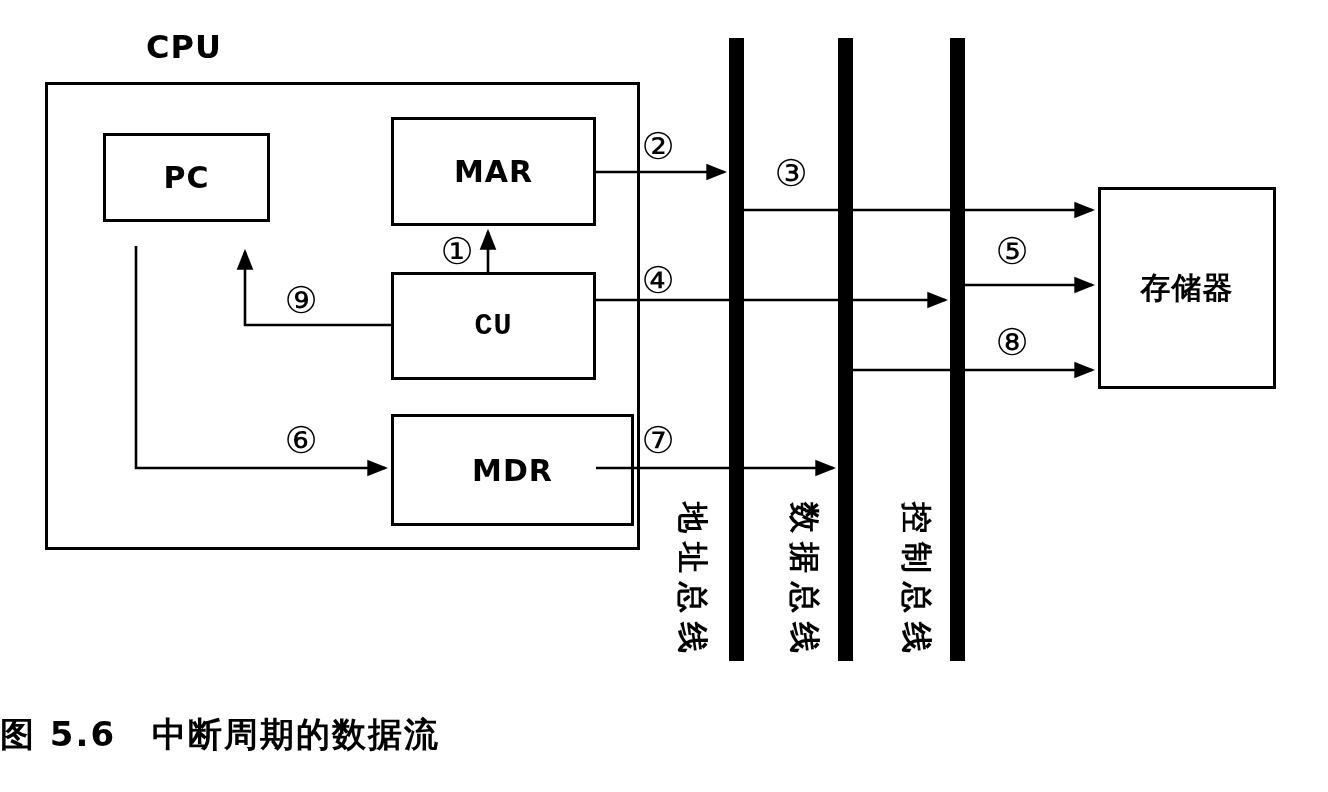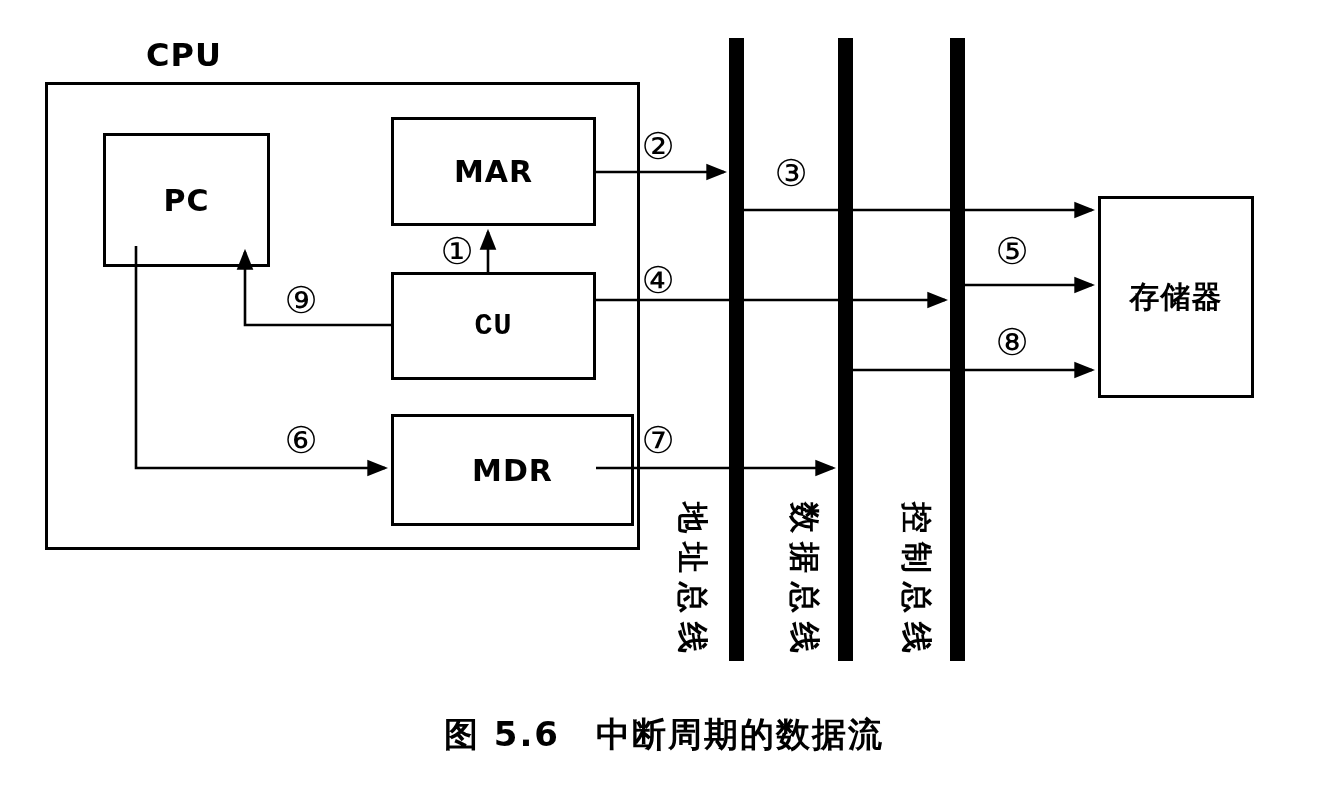--- a/index.html
+++ b/index.html
@@ -72,51 +72,51 @@
     position: absolute;
     left: 0;
     top: 0;
     pointer-events: none;
   }
   .caption {
     position: absolute;
     left: 0;
     top: 712px;
     width: 100%;
-    text-align: center;
+    text-align: left;
     font-size: 34px;
     font-weight: bold;
     letter-spacing: 2px;
   }
 </style>
 </head>
 <body>
 
 <div class="canvas">
 
-  <div class="cpu-title" style="left:146px; top:36px;">CPU</div>
+  <div class="cpu-title" style="left:146px; top:28px;">CPU</div>
   <div class="cpu-outline" style="left:45px; top:82px; width:595px; height:468px;"></div>
 
-  <div class="box" style="left:103px; top:133px; width:167px; height:134px;">
+  <div class="box" style="left:103px; top:133px; width:167px; height:89px;">
     <span>PC</span>
   </div>
 
   <div class="box" style="left:391px; top:117px; width:205px; height:109px;">
     <span>MAR</span>
   </div>
 
   <div class="box" style="left:391px; top:272px; width:205px; height:108px;font-family:Liberation Mono, monospace;">
     <span>CU</span>
   </div>
 
   <div class="box" style="left:391px; top:414px; width:243px; height:112px;">
     <span>MDR</span>
   </div>
 
-  <div class="box" style="left:1098px; top:196px; width:156px; height:202px;">
+  <div class="box" style="left:1098px; top:187px; width:178px; height:202px;">
     <span>存储器</span>
   </div>
 
   <div class="bus" style="left:729px; top:38px; width:15px; height:623px;"></div>
   <div class="bus" style="left:838px; top:38px; width:15px; height:623px;"></div>
   <div class="bus" style="left:950px; top:38px; width:15px; height:623px;"></div>
 
   <div class="bus-label" style="left:603px; top:564px;">地址总线</div>
   <div class="bus-label" style="left:715px; top:564px;">数据总线</div>
   <div class="bus-label" style="left:827px; top:564px;">控制总线</div>

